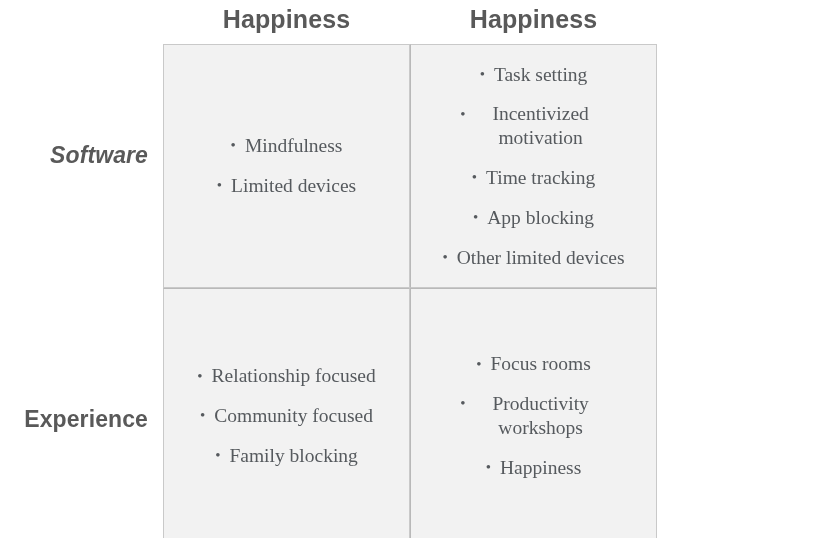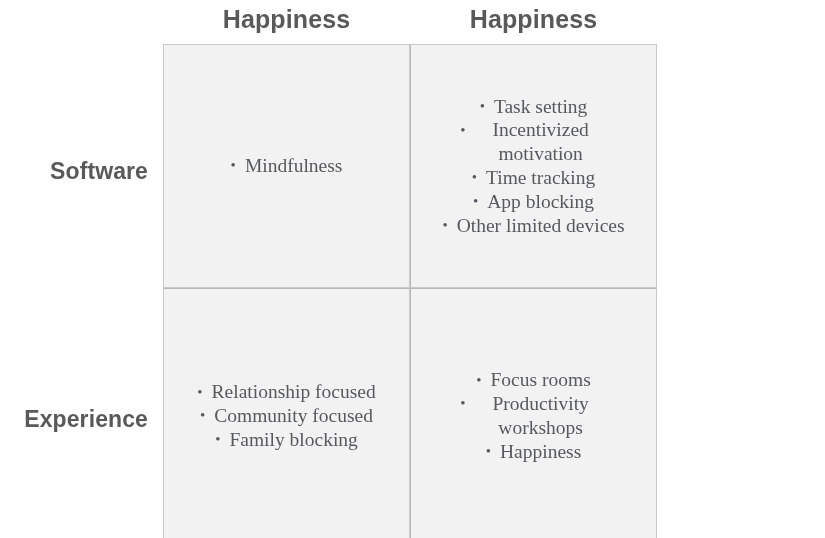--- a/index.html
+++ b/index.html
@@ -61,21 +61,21 @@
     position: absolute;
     right: 15px;
     width: 148px;
     text-align: right;
     font-size: 23px;
     font-weight: 700;
     color: #595959;
     line-height: 1.1;
     letter-spacing: 0.1px;
   }
-  .row-label.r0 { top: 115px; }
+  .row-label.r0 { top: 99px; font-style: italic; }
   .row-label.r1 { top: 363px; }
 
   
   .grid {
     position: absolute;
     left: 163px;
     top: 44px;
     width: 494px;
     height: 500px; 
     display: grid;
@@ -100,21 +100,21 @@
     list-style: none;
     margin: 0;
     padding: 0;
     text-align: center;
     font-family: "Liberation Serif", serif;
     font-size: 19.5px;
     color: #565a5e;
     line-height: 1.22;
   }
   .bullet-list li {
-    margin: 0;
+    margin: 16px;
     padding: 0;
     white-space: normal;
   }
   .bullet-list li .bullet-dot {
     display: inline-block;
     font-size: 15px;
     vertical-align: 0.12em;
     color: #565a5e;
     margin-right: 9px;
   }
@@ -150,20 +150,21 @@
     <div class="row-label r1">
       <span>Experience</span>
     </div>
   </div>
 
   <div class="grid">
 
     <div class="cell c00">
       <ul class="bullet-list">
           <li><span class="bullet-dot">•</span><span class="bullet-text">Mindfulness</span></li>
+          <li><span class="bullet-dot">•</span><span class="bullet-text">Limited devices</span></li>
         </ul>
     </div>
 
     <div class="cell c01">
       <ul class="bullet-list">
           <li><span class="bullet-dot">•</span><span class="bullet-text">Task setting</span></li>
           <li class="wrap"><span class="bullet-dot">•</span><span class="bullet-text">Incentivized motivation</span></li>
           <li><span class="bullet-dot">•</span><span class="bullet-text">Time tracking</span></li>
           <li><span class="bullet-dot">•</span><span class="bullet-text">App blocking</span></li>
           <li><span class="bullet-dot">•</span><span class="bullet-text">Other limited devices</span></li>

